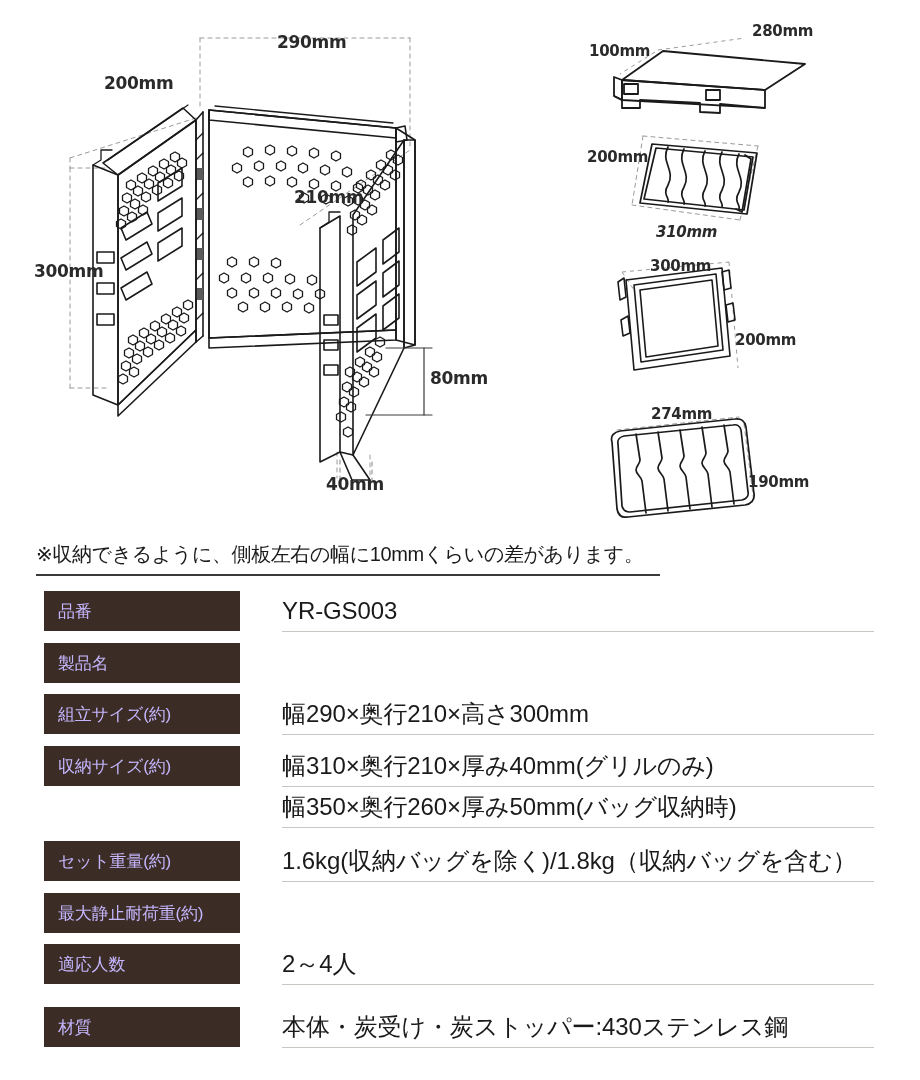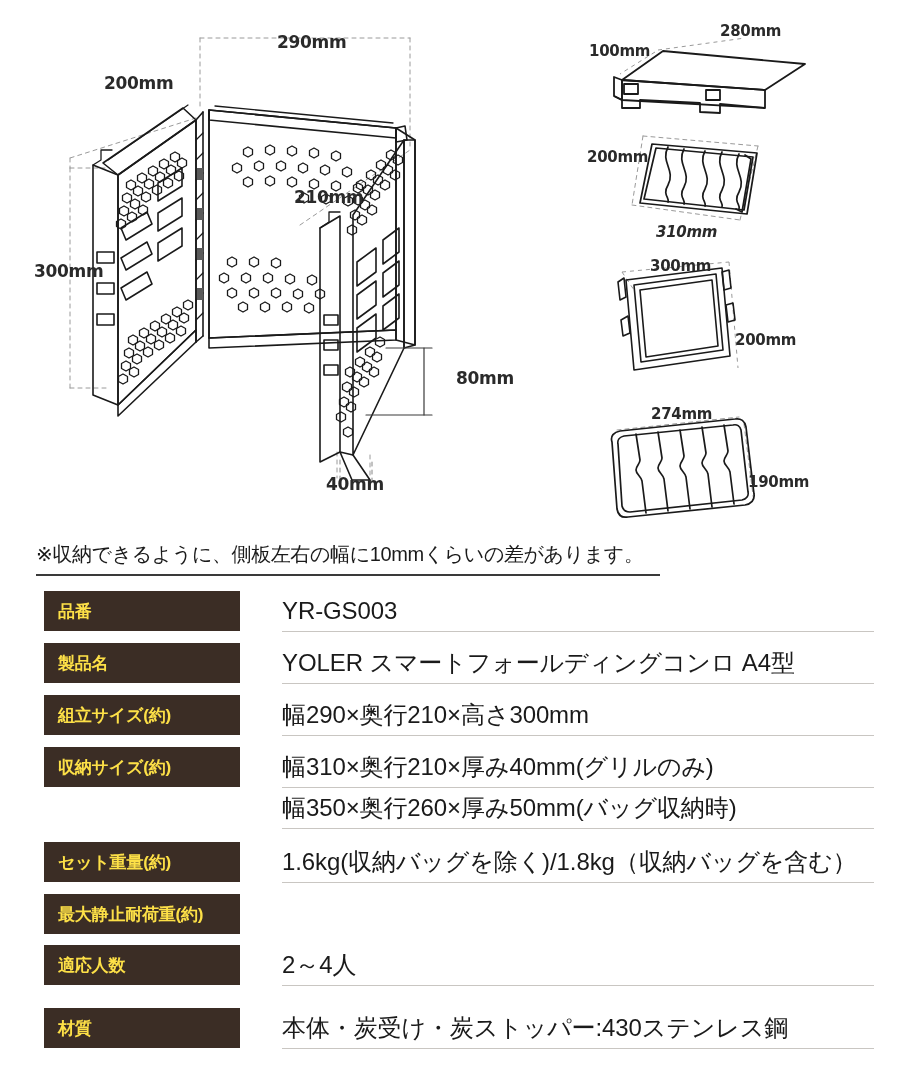--- a/index.html
+++ b/index.html
@@ -27,22 +27,22 @@
     position:absolute;left:36px;top:541px;width:624px;
     font-size:20px;font-weight:400;color:#1a1a1a;
     letter-spacing:-0.4px;white-space:nowrap;
     padding-bottom:6px;border-bottom:2px solid #3a3a3a;
   }
 
   
   .spec-table{position:absolute;left:44px;top:591px;width:830px;}
   .spec-row{position:relative;display:flex;align-items:stretch;}
   .spec-label{
-    width:196px;min-width:196px;background:#3b2d25;color:#fde047;
-    font-size:17px;font-weight:700;letter-spacing:-0.2px;
+    width:196px;min-width:196px;background:#3b2d25;color:#c4b5fd;
+    font-size:17px;font-weight:400;letter-spacing:-0.2px;
     display:flex;align-items:center;padding-left:14px;
     box-sizing:border-box;height:40px;text-align:center;
   }
   .spec-values{
     flex:1;display:flex;flex-direction:column;justify-content:center;
     padding-left:42px;box-sizing:border-box;
   }
   .spec-val{
     font-size:24px;color:#1a1a1a;letter-spacing:-0.1px;
     height:40px;display:flex;align-items:center;
@@ -380,24 +380,24 @@
         <path d="M680,430 L684,456 C684,460 680,462 680,466 C680,470 685,472 686,477 L690,509"></path>
         <path d="M702,427 L706,453 C706,457 702,459 702,463 C702,467 707,469 708,474 L712,507"></path>
         <path d="M724,425 L728,451 C728,455 724,457 724,461 C724,465 729,467 730,472 L734,504"></path>
       </g>
     </svg>
 
     <span class="dim-label" style="left:277px;top:32px;">290mm</span>
     <span class="dim-label" style="left:104px;top:73px;">200mm</span>
     <span class="dim-label" style="left:34px;top:261px;">300mm</span>
     <span class="dim-label" style="left:294px;top:187px;">210mm</span>
-    <span class="dim-label" style="left:456px;top:368px;">80mm</span>
+    <span class="dim-label" style="left:430px;top:368px;">80mm</span>
     <span class="dim-label" style="left:326px;top:474px;">40mm</span>
 
-    <span class="dim-label sm" style="left:720px;top:22px;">280mm</span>
+    <span class="dim-label sm" style="left:752px;top:22px;">280mm</span>
     <span class="dim-label sm" style="left:589px;top:42px;">100mm</span>
     <span class="dim-label sm" style="left:587px;top:148px;">200mm</span>
     <span class="dim-label sm" style="left:656px;top:223px;font-style:italic;">310mm</span>
     <span class="dim-label sm" style="left:650px;top:257px;">300mm</span>
     <span class="dim-label sm" style="left:735px;top:331px;">200mm</span>
     <span class="dim-label sm" style="left:651px;top:405px;">274mm</span>
     <span class="dim-label sm" style="left:748px;top:473px;">190mm</span>
   </div>
 
   <div class="note">※収納できるように、側板左右の幅に10mmくらいの差があります。</div>
@@ -407,23 +407,20 @@
     <div class="spec-row">
       <div class="spec-label">品番</div>
       <div class="spec-values">
         <div class="spec-val">YR-GS003</div>
       </div>
     </div>
     <div class="gap"></div>
 
     <div class="spec-row">
       <div class="spec-label">製品名</div>
-      <div class="spec-values">
-        <div class="spec-val">YOLER スマートフォールディングコンロ A4型</div>
-      </div>
     </div>
     <div class="gap"></div>
 
     <div class="spec-row">
       <div class="spec-label">組立サイズ(約)</div>
       <div class="spec-values">
         <div class="spec-val">幅290×奥行210×高さ300mm</div>
       </div>
     </div>
     <div class="gap"></div>

